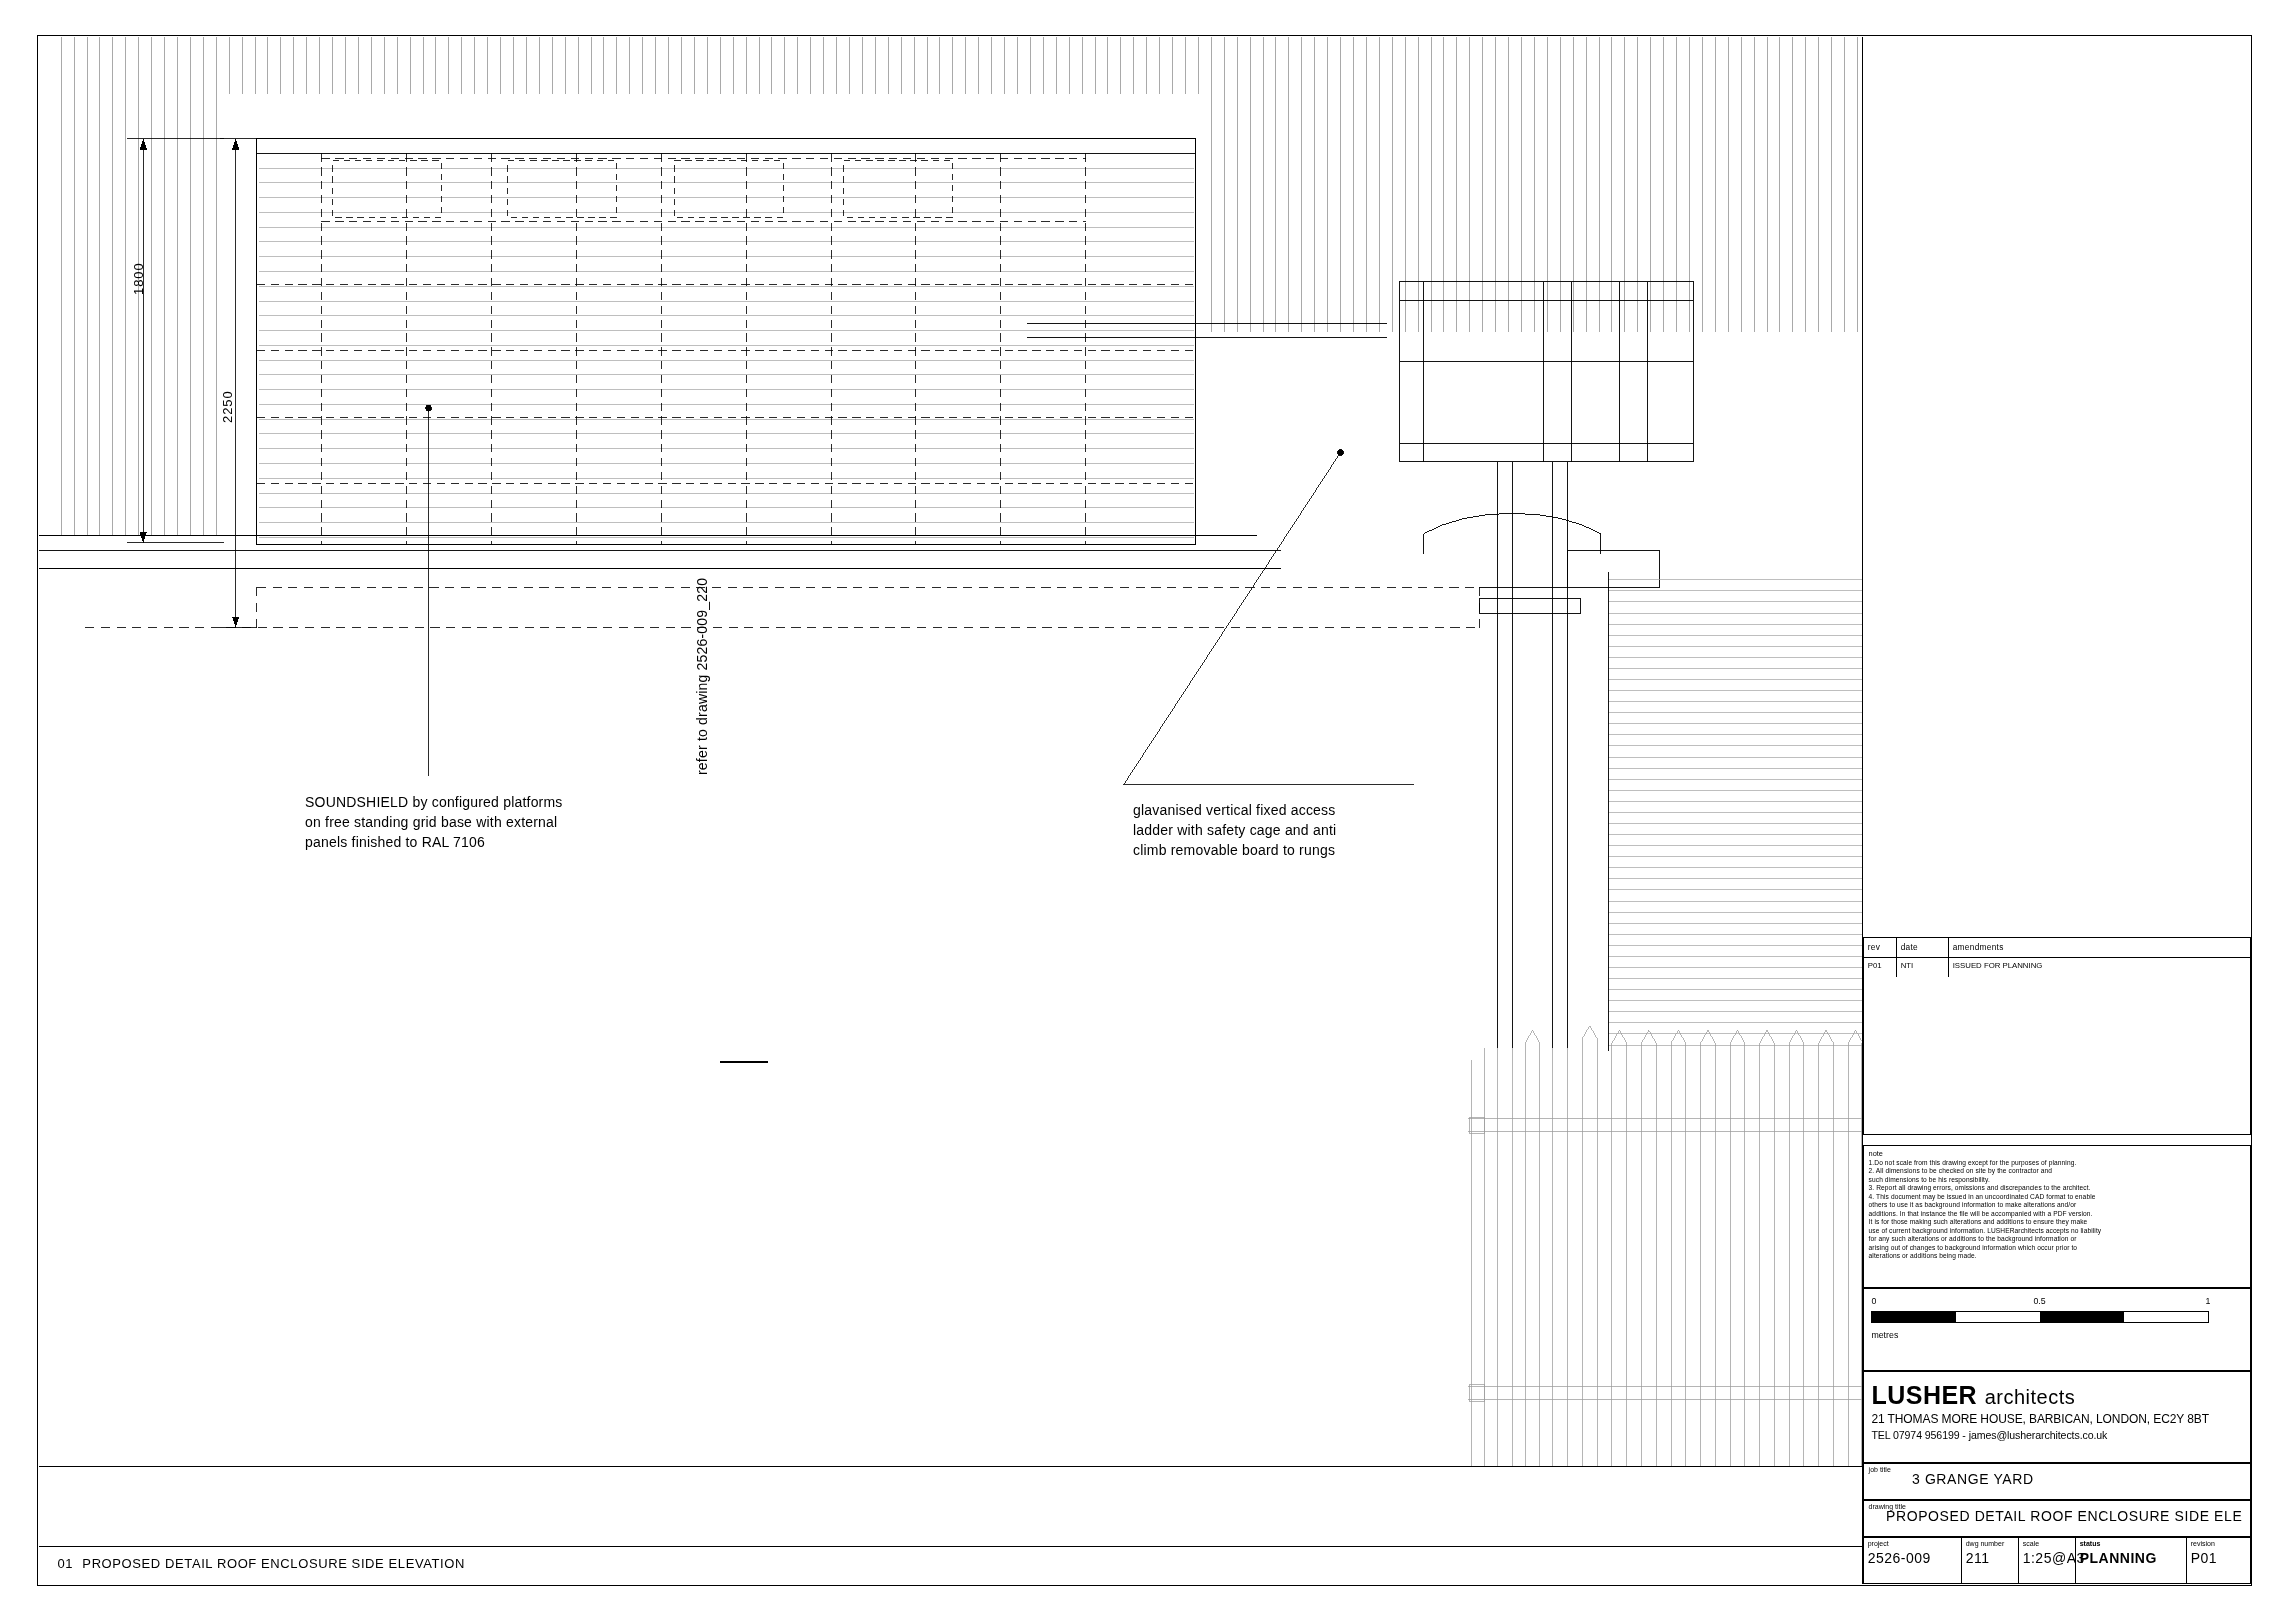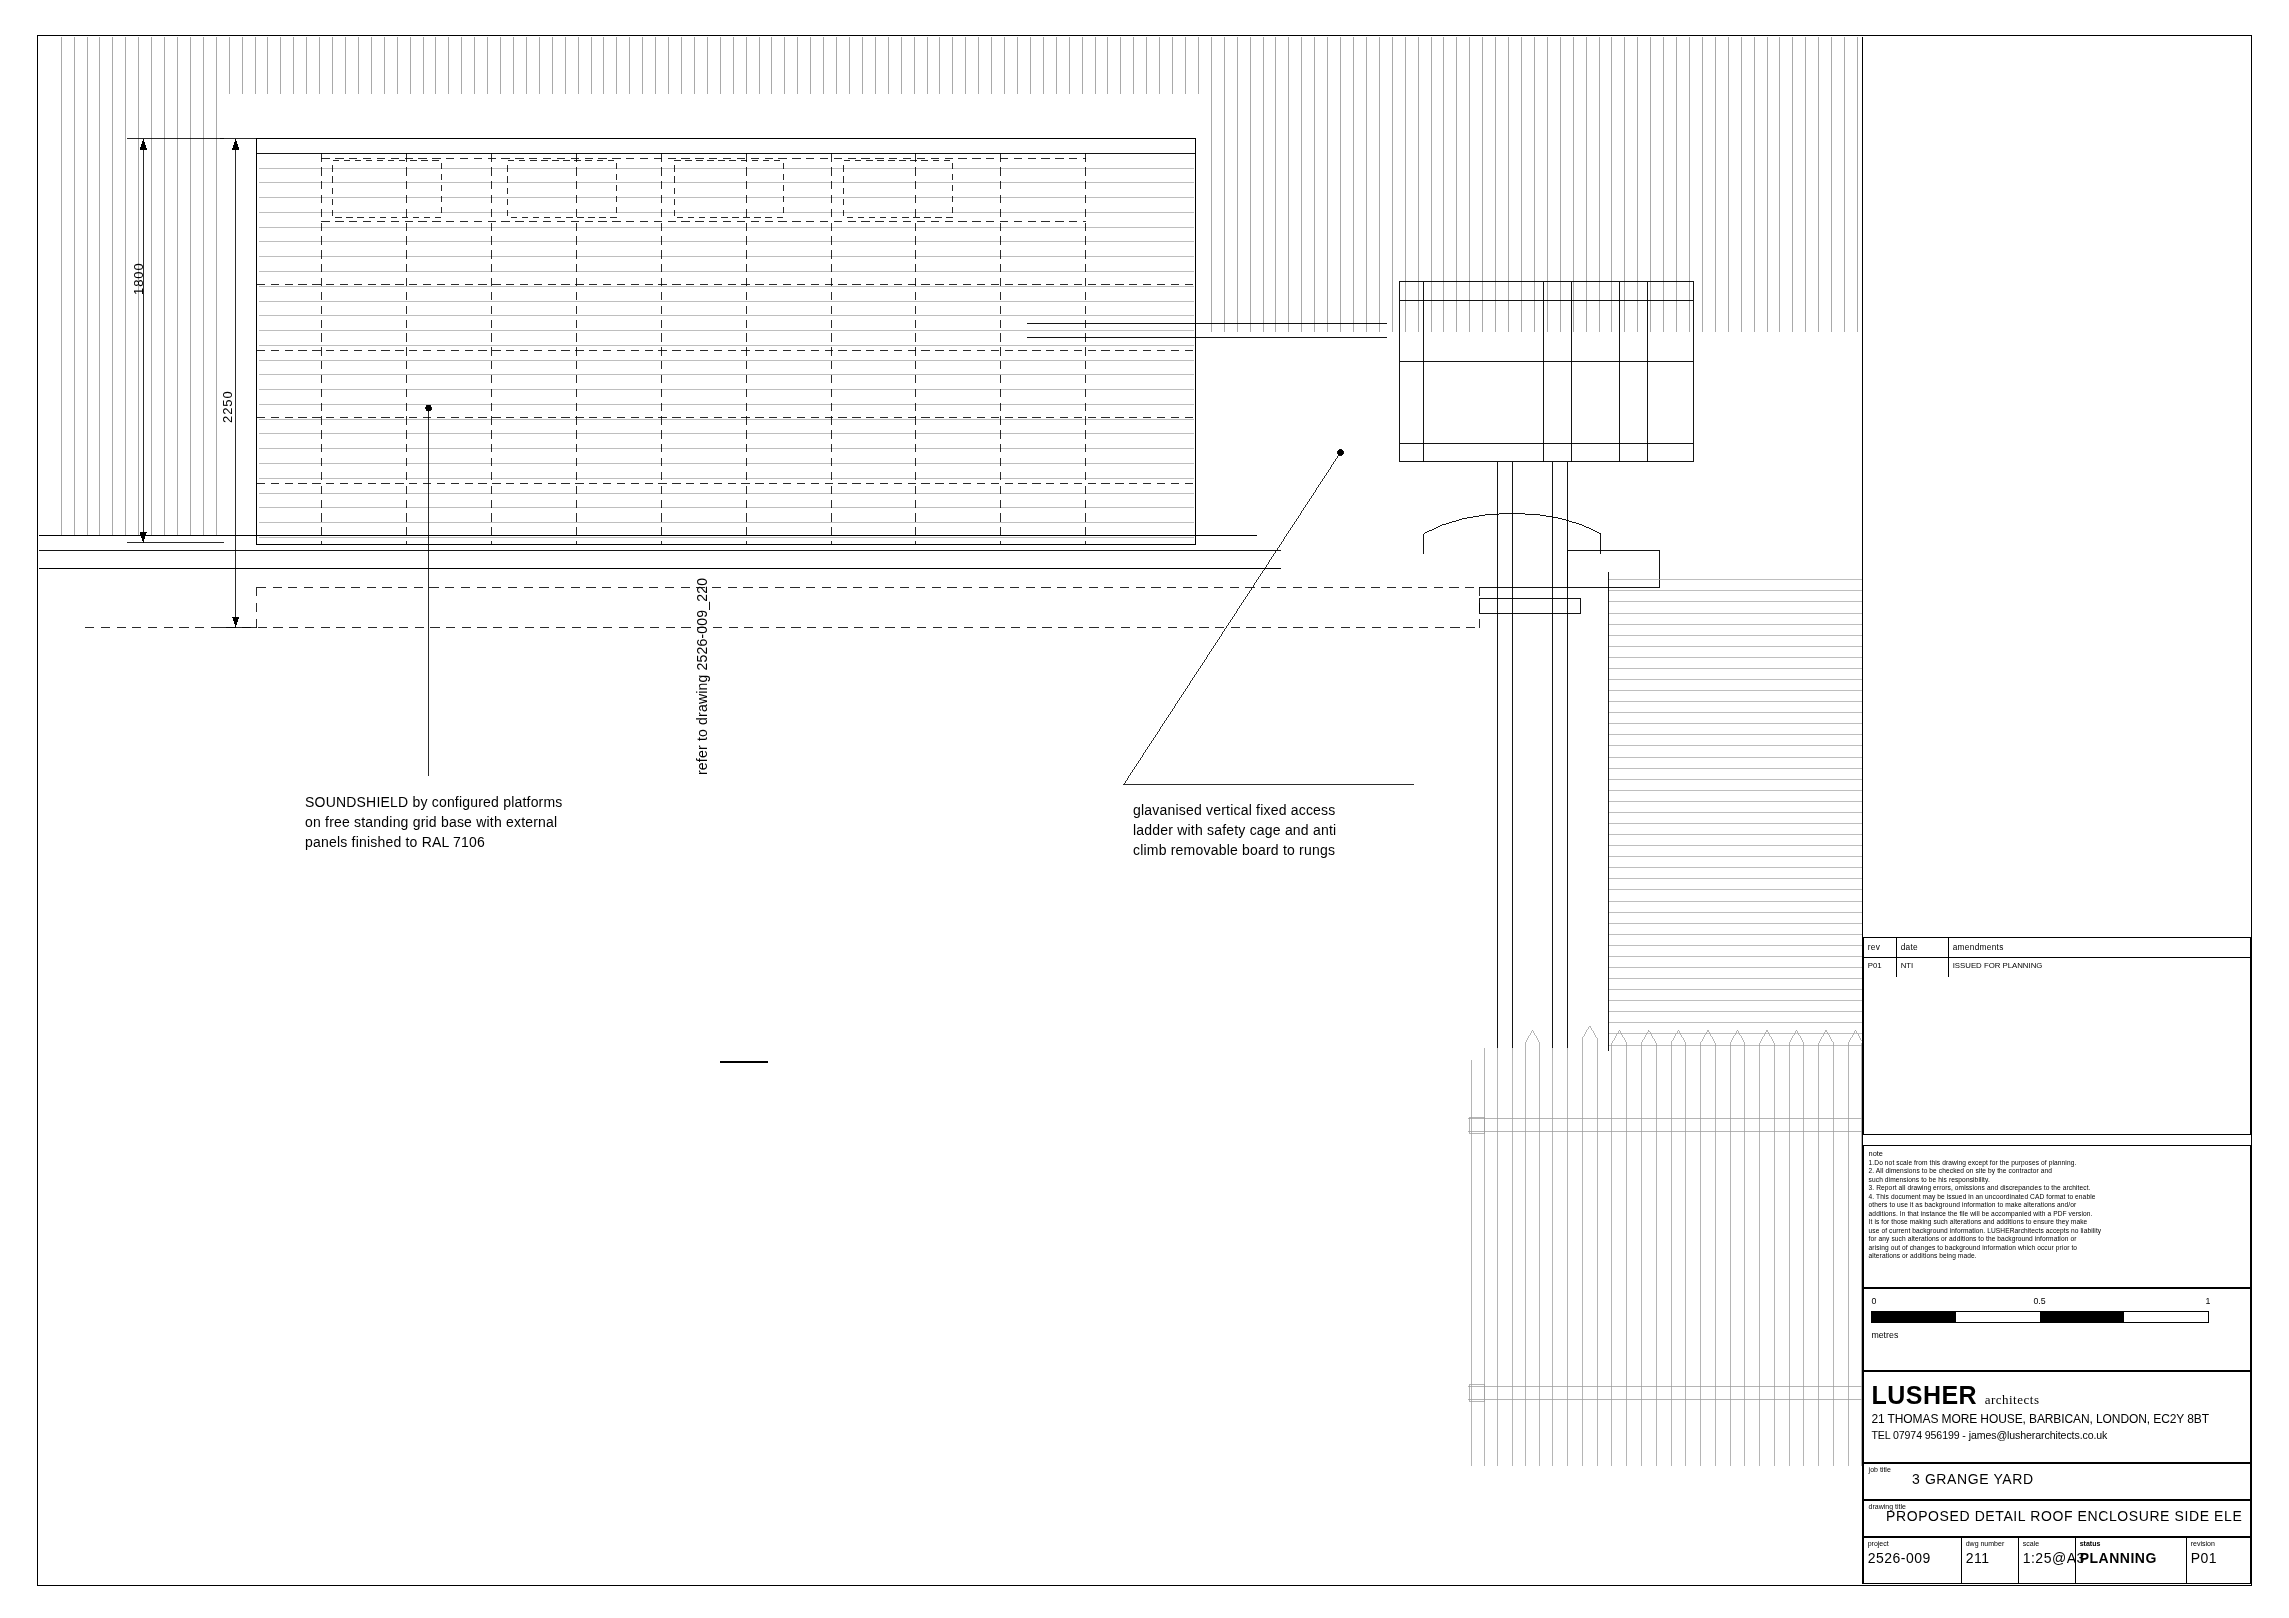--- a/index.html
+++ b/index.html
@@ -76,21 +76,21 @@
   .sb-n1 { position: absolute; left: 162px; }
   .sb-n2 { position: absolute; left: 334px; }
   .sb-bar { position: absolute; left: 7.4px; top: 22px; width: 338px; height: 12px; border: 0.9px solid #000; box-sizing: border-box; display: flex; }
   .sb-seg { height: 100%; }
   .sb-dark { background: #000; }
   .sb-light { background: #fff; }
   .sb-units { position: absolute; left: 7.4px; top: 41px; font-size: 8.8px; }
 
   .logo-box { left: 0px; top: 1334px; width: 388px; height: 92px; }
   .logo-main { font-size: 25px; font-weight: bold; letter-spacing: 0.5px; padding: 9.2px 0 0 7.4px; font-family: "Liberation Sans", sans-serif; }
-  .logo-main span.light { font-weight: normal; font-size: 13px; font-family: Liberation Serif, serif; }
+  .logo-main span.light { font-weight: normal; font-size: 20px; }
   .logo-addr { font-size: 12px; font-weight: normal; padding: 1.8px 0 0 7.4px; letter-spacing: -0.1px; }
   .logo-tel { font-size: 10.6px; padding: 2.8px 0 0 7.4px; letter-spacing: -0.1px; }
 
   .job-box { left: 0px; top: 1426px; width: 388px; height: 37px; }
   .dwg-box { left: 0px; top: 1463px; width: 388px; height: 37px; }
   .tb-small-label { font-size: 7px; padding: 1.8px 0 0 4.6px; }
   .tb-big-value { font-size: 14px; letter-spacing: 0.6px; padding: 0 0 0 48px; margin-top: -1.8px; }
   .tb-big-value.wide { padding-left: 22px; }
 
   .bottom-row { left: 0px; top: 1500px; width: 388px; height: 47px; }
@@ -550,20 +550,27 @@
 
     <div class="annot annot-left">SOUNDSHIELD  by  configured  platforms
 on  free  standing  grid  base  with  external
 panels  finished  to  RAL  7106</div>
     <div class="annot annot-right">glavanised  vertical  fixed  access
 ladder with  safety  cage  and  anti
 climb  removable  board  to  rungs</div>
     <div class="vert-note">refer to  drawing  2526-009_220</div>
   </div>
 
+  <div class="bottom-label">
+    <div class="bl-inner">
+      <div class="bl-text">
+        <span class="num">01</span><span>PROPOSED DETAIL ROOF ENCLOSURE SIDE ELEVATION</span>
+      </div>
+    </div>
+  </div>
 
   <div class="titleblock">
 
     <div class="tb-box rev-table">
       <div class="rev-head">
         <div class="rev-c1">
             <div class="rev-label">rev</div>
           </div>
         <div class="rev-c2">
             <div class="rev-label">date</div>

